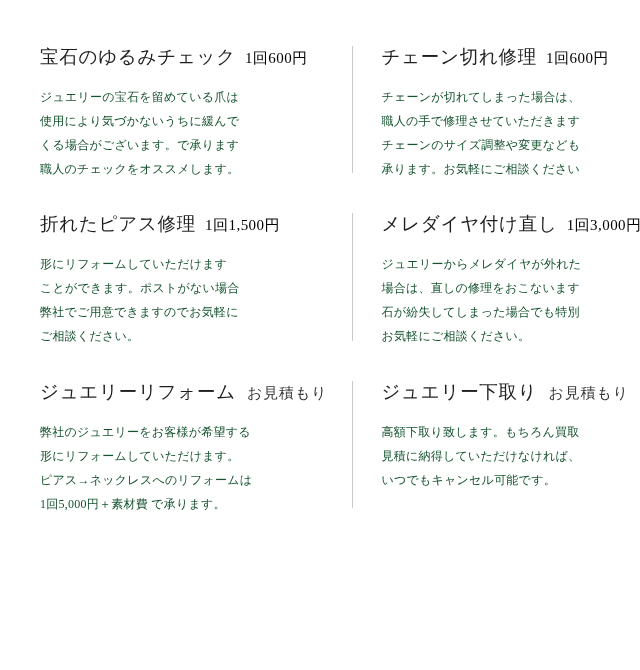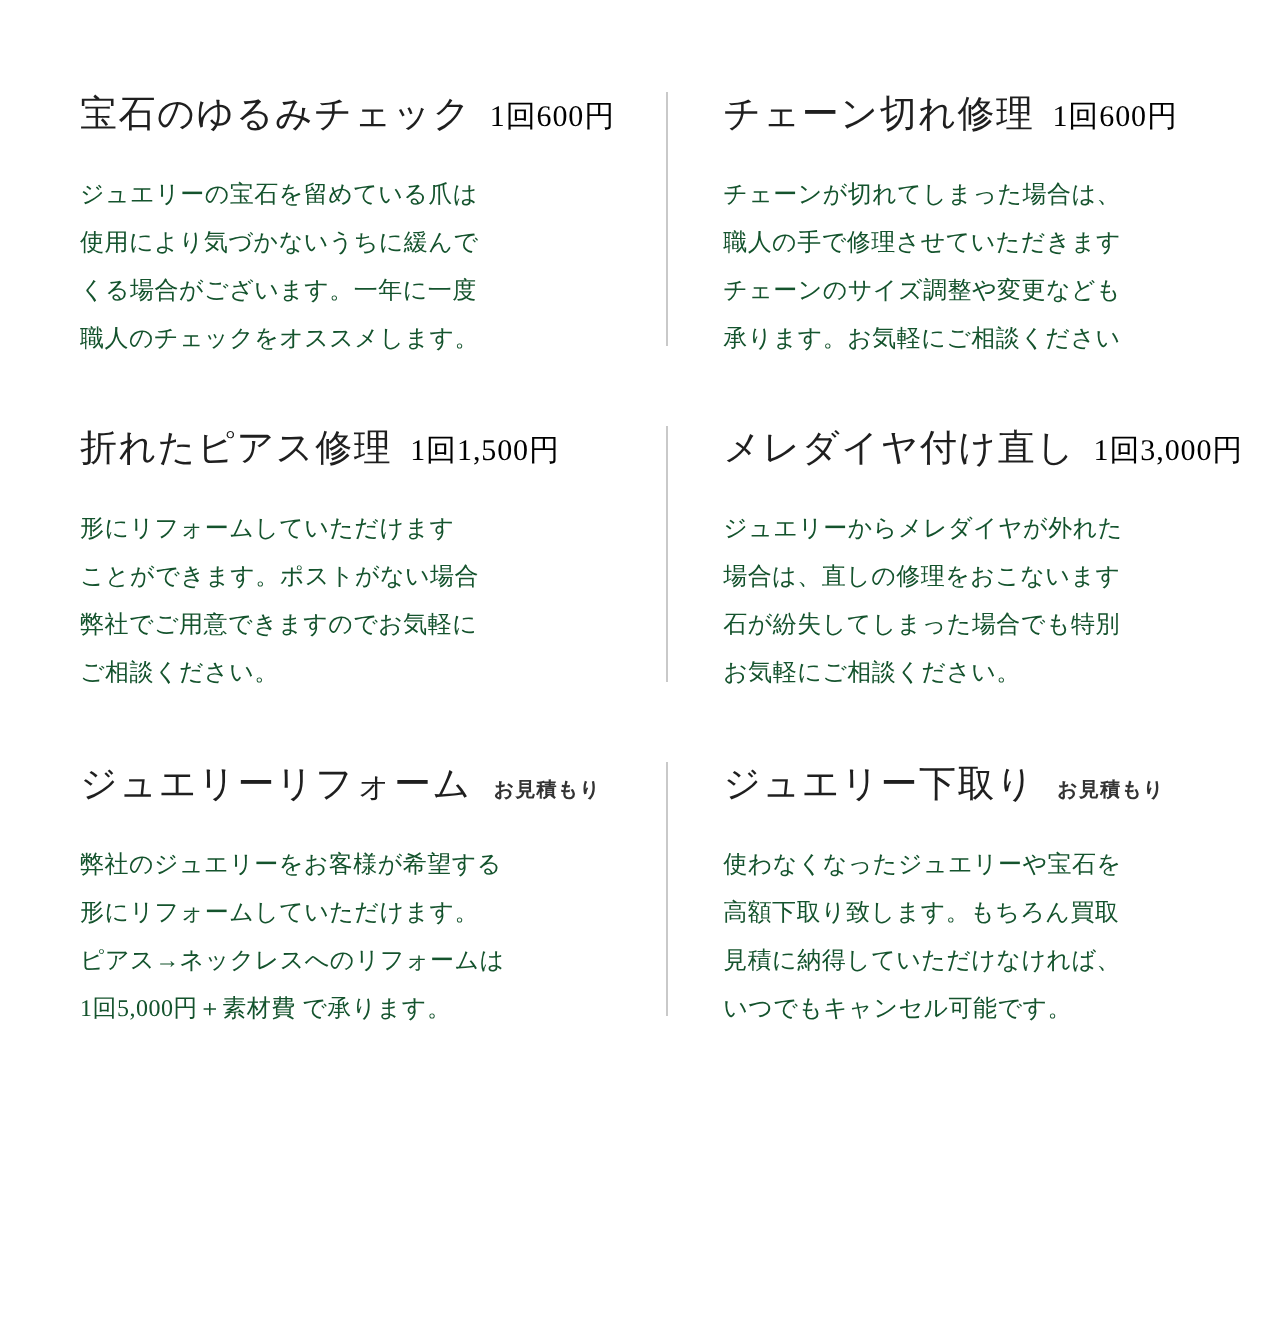--- a/index.html
+++ b/index.html
@@ -65,25 +65,24 @@
     font-weight: 400;
   }
   .svc-price {
     font-size: 15px;
     letter-spacing: 0.03em;
     color: #000000;
     margin-left: 9px;
     font-weight: 400;
   }
   .svc-price.small {
-    font-size: 10px;
+    font-size: 15px;
     color: #333;
     margin-left: 11px;
     letter-spacing: 0.06em;
-    font-weight: bold;
   }
   .svc-body {
     font-size: 12px;
     line-height: 2.0;
     letter-spacing: 0.02em;
     color: #14532d;
     max-width: 255px;
   }
   .svc-body .ln {
     display: block;
@@ -97,21 +96,21 @@
   <div class="grid">
 
     <div class="cell left">
       <div class="svc-head">
         <span class="svc-title">宝石のゆるみチェック</span>
         <span class="svc-price">1回600円</span>
       </div>
       <div class="svc-body">
         <span class="ln">ジュエリーの宝石を留めている爪は</span>
         <span class="ln">使用により気づかないうちに緩んで</span>
-        <span class="ln">くる場合がございます。一年に一度</span>
+        <span class="ln">くる場合がございます。で承ります</span>
         <span class="ln">職人のチェックをオススメします。</span>
       </div>
     </div>
 
     <div class="cell right">
       <div class="svc-head">
         <span class="svc-title">チェーン切れ修理</span>
         <span class="svc-price">1回600円</span>
       </div>
       <div class="svc-body">
@@ -160,21 +159,20 @@
         <span class="ln">1回5,000円＋素材費 で承ります。</span>
       </div>
     </div>
 
     <div class="cell right">
       <div class="svc-head">
         <span class="svc-title">ジュエリー下取り</span>
         <span class="svc-price small">お見積もり</span>
       </div>
       <div class="svc-body">
-        <span class="ln">使わなくなったジュエリーや宝石を</span>
         <span class="ln">高額下取り致します。もちろん買取</span>
         <span class="ln">見積に納得していただけなければ、</span>
         <span class="ln">いつでもキャンセル可能です。</span>
       </div>
     </div>
 
   </div>
 </div>
 
 </body></html>

